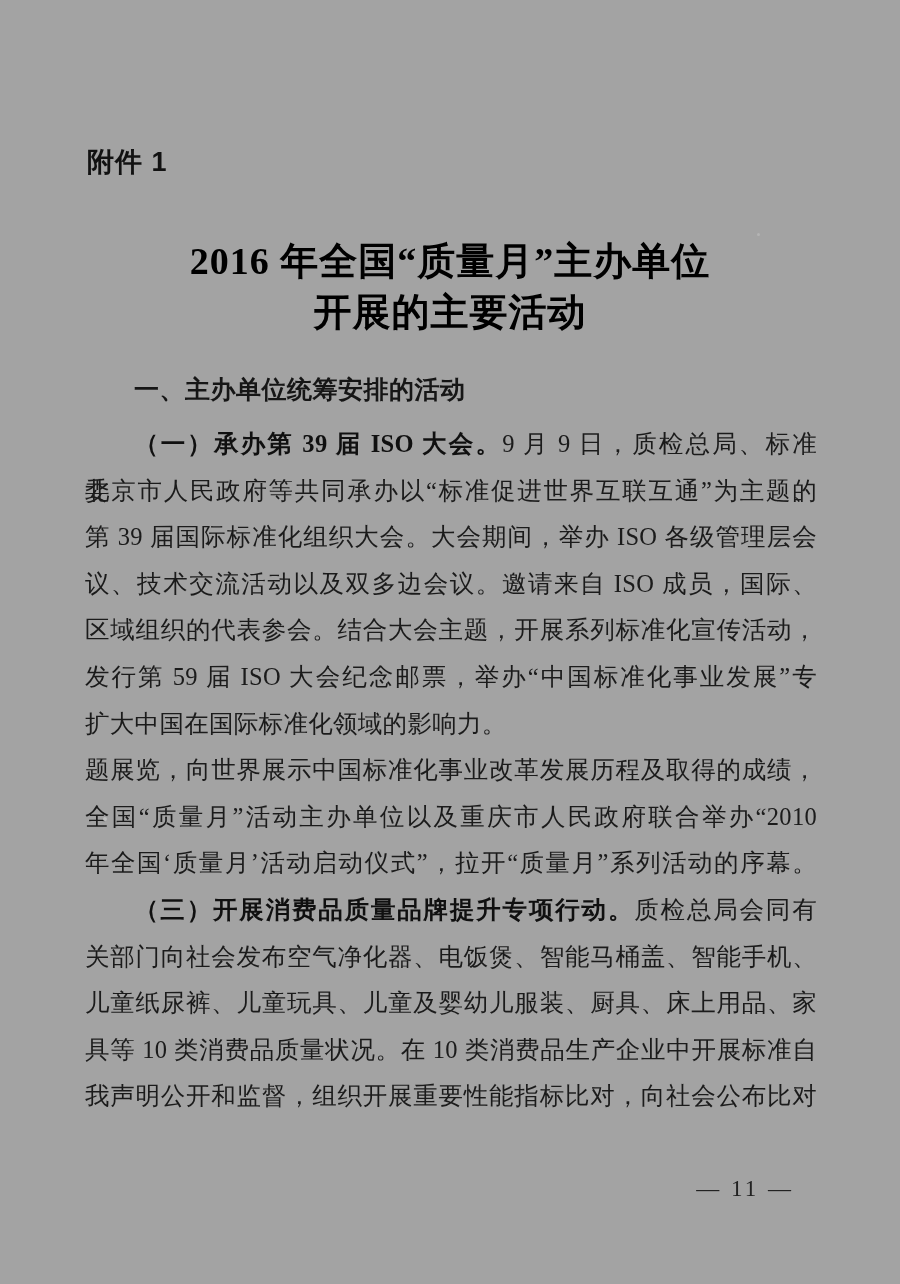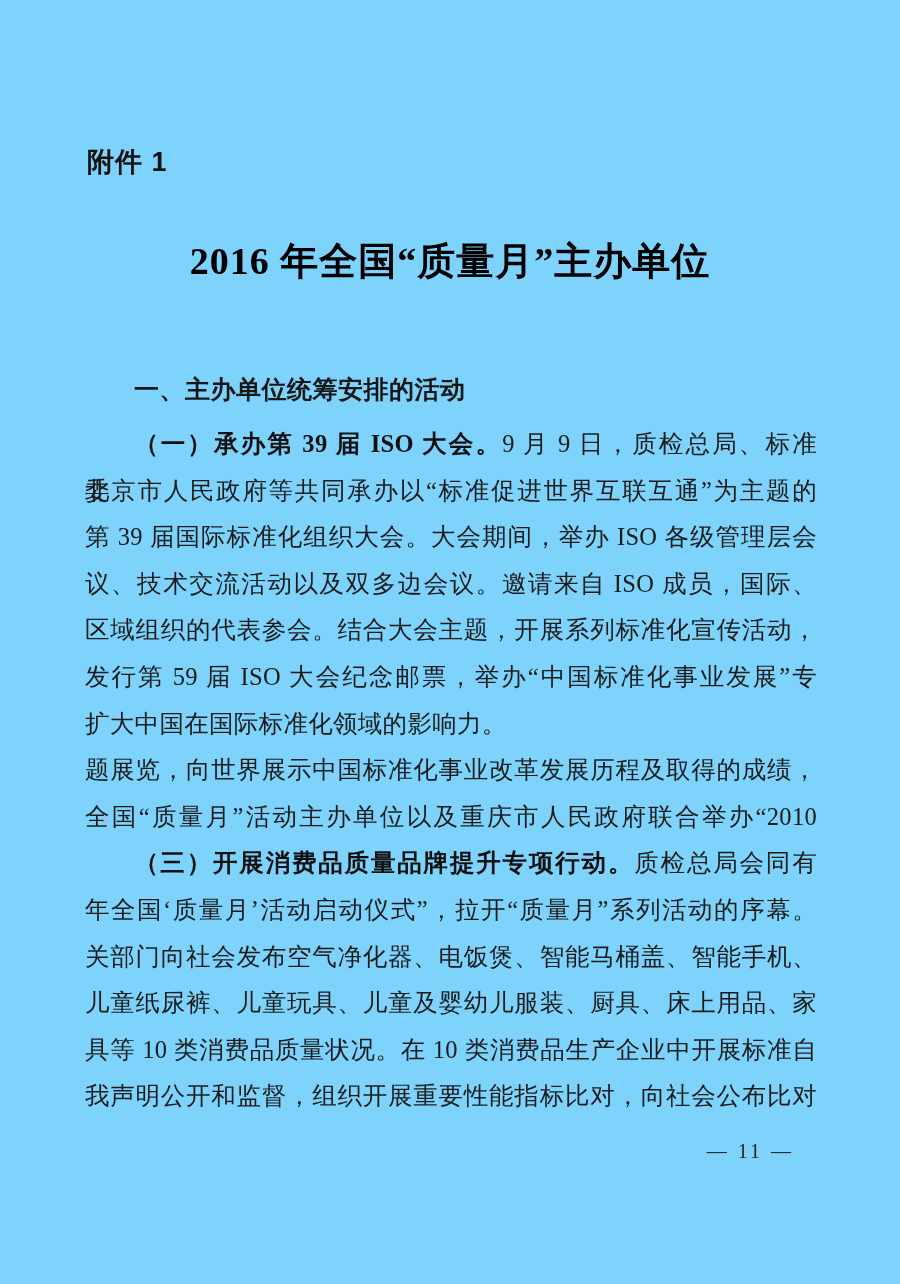--- a/index.html
+++ b/index.html
@@ -4,21 +4,21 @@
 <style>
   html, body {
     margin: 0;
     padding: 0;
     background: #ffffff;
   }
   .page {
     position: relative;
     width: 900px;
     height: 1284px;
-    background: #7dd3fc;
+    background: #a3a3a3;
     overflow: hidden;
     font-family: "Liberation Serif", serif;
     color: #1c1c1c;
   }
   .attachment-label {
     position: absolute;
     left: 87px;
     top: 144px;
     font-family: "Liberation Sans", sans-serif;
     font-weight: 600;
@@ -71,58 +71,59 @@
     text-align-last: justify;
   }
   .line.indent { text-indent: 49px; }
   .line .bold {
     font-weight: bold;
     color: #101010;
   }
   .page-number {
     position: absolute;
     right: 106px;
-    top: 1140px;
-    font-size: 20px;
+    top: 1176px;
+    font-size: 23px;
     letter-spacing: 3px;
     color: #222222;
   }
   .speck {
     position: absolute;
     border-radius: 50%;
     background: #bfbfbf;
   }
   .speck-1 { left: 103px; top: 817px; width: 4px; height: 4px; }
   .speck-2 { left: 757px; top: 233px; width: 3px; height: 3px; opacity: 0.6; }
 </style>
 </head>
 <body>
 
 <div class="page">
 
   <div class="attachment-label">附件 1</div>
 
   <h1 class="doc-title">
     <span class="title-line">2016 年全国“质量月”主办单位</span>
+    <span class="title-line">开展的主要活动</span>
   </h1>
 
   <div class="section-heading">一、主办单位统筹安排的活动</div>
 
   <div class="body-text" id="body-text">
       <div class="line indent justify"><span class="bold">（一）承办第 39 届 ISO 大会。</span><span class="">9 月 9 日，质检总局、标准委、</span></div>
       <div class="line justify"><span class="">北京市人民政府等共同承办以“标准促进世界互联互通”为主题的</span></div>
       <div class="line justify"><span class="">第 39 届国际标准化组织大会。大会期间，举办 ISO 各级管理层会</span></div>
       <div class="line justify"><span class="">议、技术交流活动以及双多边会议。邀请来自 ISO 成员，国际、</span></div>
       <div class="line justify"><span class="">区域组织的代表参会。结合大会主题，开展系列标准化宣传活动，</span></div>
       <div class="line justify"><span class="">发行第 59 届 ISO 大会纪念邮票，举办“中国标准化事业发展”专</span></div>
       <div class="line"><span class="">扩大中国在国际标准化领域的影响力。</span></div>
       <div class="line justify"><span class="">题展览，向世界展示中国标准化事业改革发展历程及取得的成绩，</span></div>
       <div class="line justify"><span class="">全国“质量月”活动主办单位以及重庆市人民政府联合举办“2010</span></div>
+      <div class="line justify"><span class="">年全国‘质量月’活动启动仪式”，拉开“质量月”系列活动的序幕。</span></div>
       <div class="line indent justify"><span class="bold">（三）开展消费品质量品牌提升专项行动。</span><span class="">质检总局会同有</span></div>
-      <div class="line justify"><span class="">年全国‘质量月’活动启动仪式”，拉开“质量月”系列活动的序幕。</span></div>
       <div class="line justify"><span class="">关部门向社会发布空气净化器、电饭煲、智能马桶盖、智能手机、</span></div>
       <div class="line justify"><span class="">儿童纸尿裤、儿童玩具、儿童及婴幼儿服装、厨具、床上用品、家</span></div>
       <div class="line justify"><span class="">具等 10 类消费品质量状况。在 10 类消费品生产企业中开展标准自</span></div>
       <div class="line justify"><span class="">我声明公开和监督，组织开展重要性能指标比对，向社会公布比对</span></div>
     </div>
 
   <div class="page-number">— 11 —</div>
 
   <div class="speck speck-1"></div>
   <div class="speck speck-2"></div>

